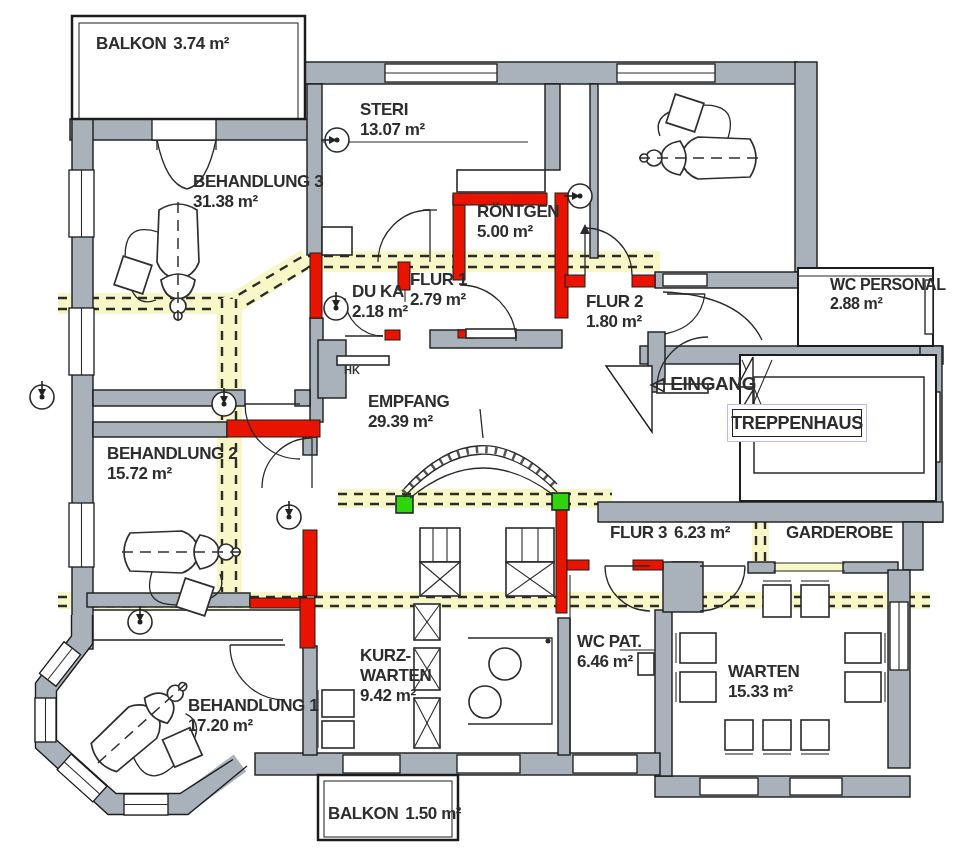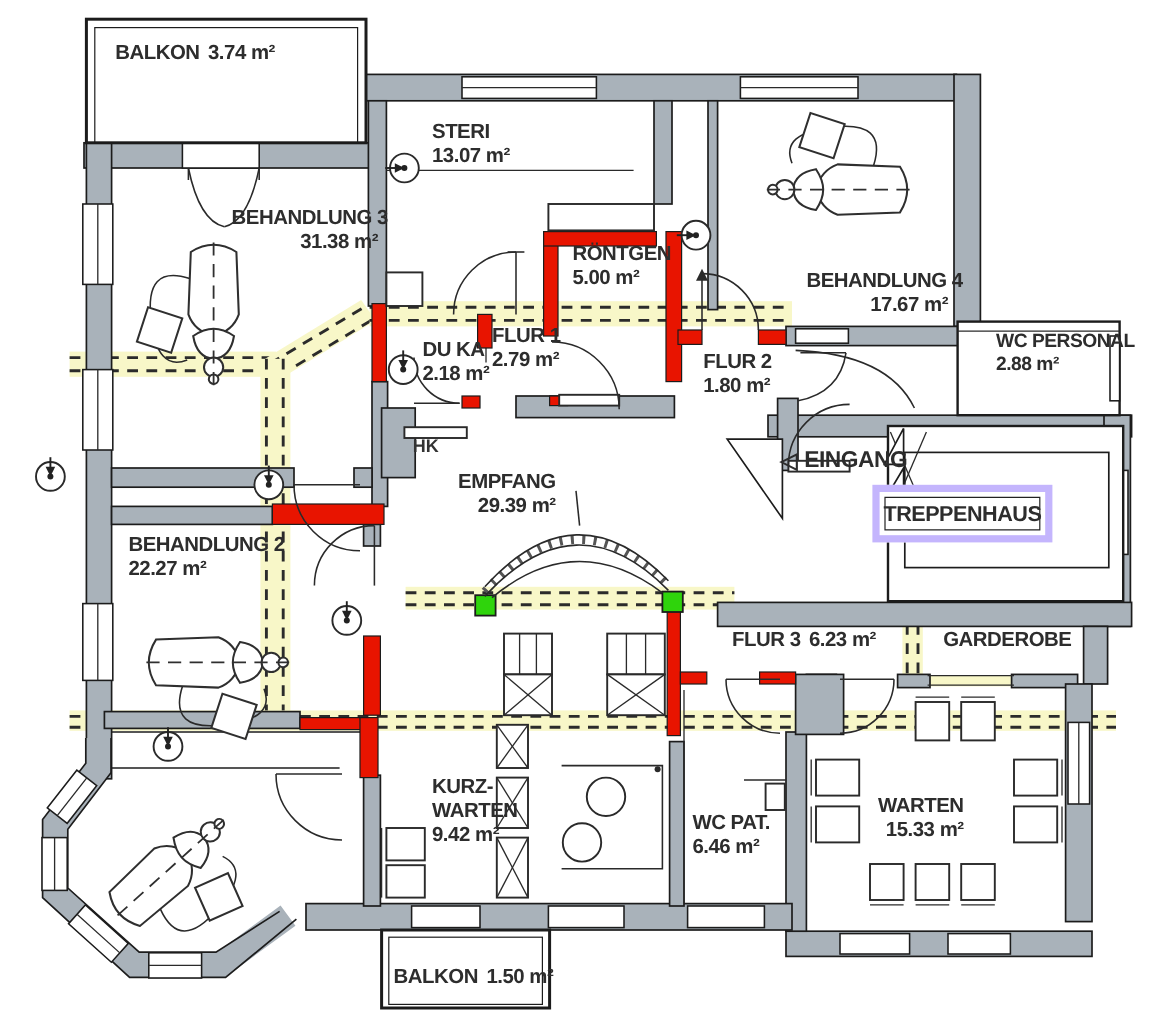--- a/index.html
+++ b/index.html
@@ -16,29 +16,29 @@
   .d  {fill:none;stroke:#2a2a2a;stroke-width:1.3;}
   .ch {fill:#ffffff;stroke:#2f2f2f;stroke-width:1.7;}
   .yb {fill:#f8f7c8;stroke:none;}
   .yd {stroke:#2b2b2b;stroke-width:2.4;stroke-dasharray:9 7;fill:none;}
   .dash{stroke:#2f2f2f;stroke-width:1.5;stroke-dasharray:11 7;fill:none;}
   .green{fill:#2fd40c;stroke:#1c1c1c;stroke-width:1.5;}
   .hatch{stroke:#555;stroke-width:7;stroke-dasharray:2.5 7;fill:none;}
   
   .lbl{position:absolute;color:#2d2d2d;font-weight:700;font-size:17px;line-height:1.18;
        letter-spacing:-0.4px;white-space:nowrap;}
-  .ctr{text-align:right;}
+  .ctr{text-align:left;}
   .lbl .sp{margin-right:7px;}
-  .tbox{position:absolute;left:727px;top:404px;width:138px;height:36px;border:6px solid #c4b5fd;
+  .tbox{position:absolute;left:727px;top:404px;width:138px;height:36px;border:1px solid #c4b5fd;
         box-shadow:inset 0 0 0 4px #fff,inset 0 0 0 5px #222;display:flex;align-items:center;
         justify-content:center;background:#fff;color:#2d2d2d;font-weight:700;font-size:18px;
         letter-spacing:-0.4px;}
   .eingang{position:absolute;left:650px;top:372px;display:flex;align-items:center;gap:6px;
         color:#2d2d2d;font-weight:700;font-size:19px;letter-spacing:-0.4px;}
-  .hk{position:absolute;left:344px;top:364px;font-size:15px;font-weight:700;color:#333;
+  .hk{position:absolute;left:344px;top:364px;font-size:11px;font-weight:700;color:#333;
       letter-spacing:0;}
 </style>
 </head>
 <body>
 
 <div class="plan">
 
 <svg width="960" height="863" viewBox="0 0 960 863">
 
   <g>
@@ -362,55 +362,55 @@
       <div>2.18 m²</div>
 </div>
 <div class="lbl" style="left:410px;top:270px">
   <div>FLUR 1</div>
       <div>2.79 m²</div>
 </div>
 <div class="lbl" style="left:586px;top:292px">
   <div>FLUR 2</div>
       <div>1.80 m²</div>
 </div>
-<div class="lbl ctr" style="left:672px;top:224px;width:118px">
-  <div>BEHANDLUNG 4</div>
-      <div>17.67 m²</div>
-</div>
 <div class="lbl" style="left:830px;top:276px;font-size:16px">
   <div>WC PERSONAL</div>
       <div>2.88 m²</div>
 </div>
 <div class="lbl ctr" style="left:368px;top:392px;width:95px">
   <div>EMPFANG</div>
       <div>29.39 m²</div>
 </div>
 <div class="lbl" style="left:107px;top:444px">
   <div>BEHANDLUNG 2</div>
-      <div>22.27 m²</div>
+      <div>15.72 m²</div>
 </div>
 <div class="lbl" style="left:610px;top:523px">
   <span class="sp">FLUR 3</span><span>6.23 m²</span>
 </div>
 <div class="lbl" style="left:786px;top:523px">
   <span>GARDEROBE</span>
 </div>
 <div class="lbl" style="left:360px;top:646px">
   <div>KURZ-</div>
   <div>WARTEN</div>
   <div>9.42 m²</div>
 </div>
-<div class="lbl" style="left:577px;top:676px">
+<div class="lbl" style="left:577px;top:632px">
   <div>WC PAT.</div>
       <div>6.46 m²</div>
 </div>
 <div class="lbl ctr" style="left:728px;top:662px;width:75px">
   <div>WARTEN</div>
       <div>15.33 m²</div>
 </div>
+<div class="lbl ctr" style="left:188px;top:696px;width:115px">
+  <div>BEHANDLUNG 1</div>
+      <div>17.20 m²</div>
+</div>
 <div class="lbl" style="left:328px;top:804px">
   <span class="sp">BALKON</span><span>1.50 m²</span>
 </div>
 
 <div class="tbox">
   <span>TREPPENHAUS</span>
 </div>
 
 <div class="eingang">
   <span>◁</span>

